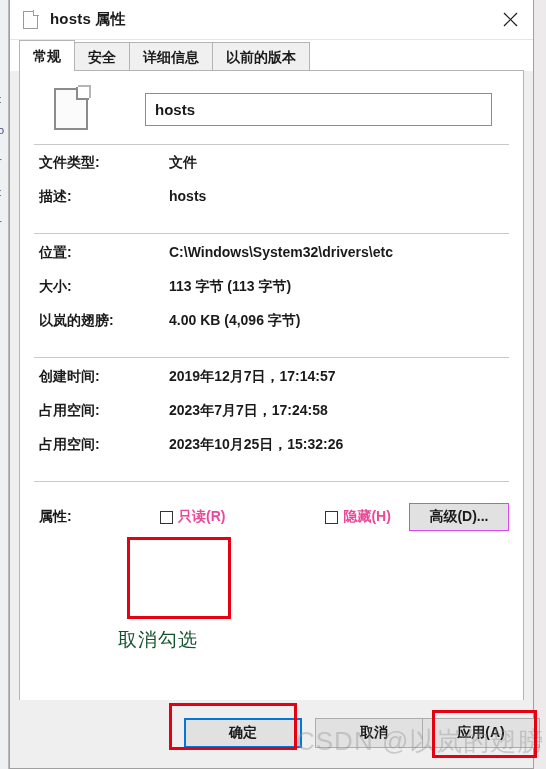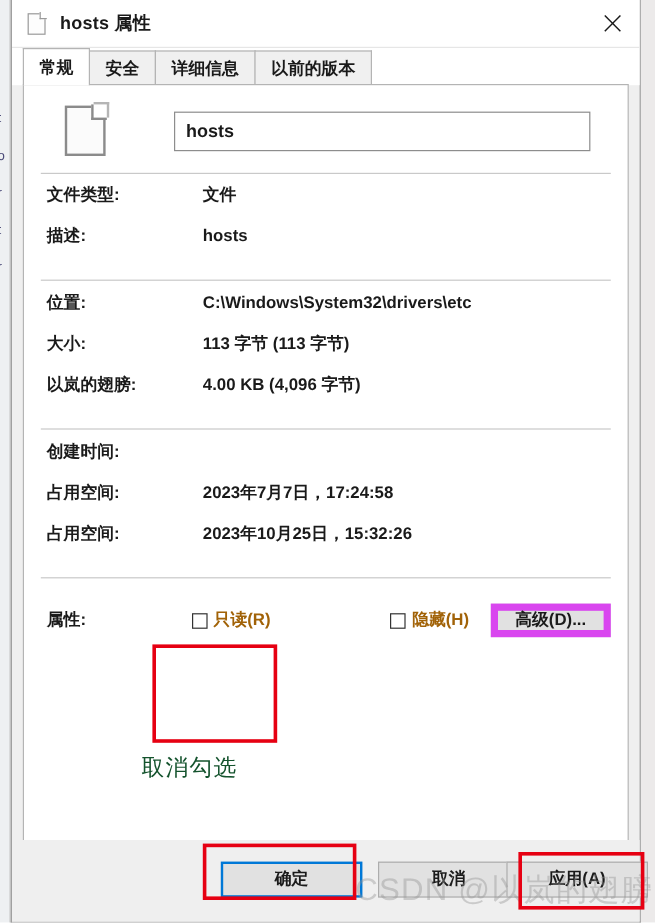--- a/index.html
+++ b/index.html
@@ -248,42 +248,42 @@
     flex: none;
     font-size: 14px;
     color: #1a1a1a;
     padding-left: 5px;
     box-sizing: border-box;
   }
   .cbx {
     display: flex;
     align-items: center;
     font-size: 14px;
-    color: #a16207;
+    color: #ec4899;
     cursor: default;
     white-space: nowrap;
     text-align: center;
   }
   .cbx .box {
     width: 13px;
     height: 13px;
     border: 1px solid #333333;
     background: #ffffff;
     margin-right: 5px;
     flex: none;
     box-sizing: border-box;
   }
   .cbx.readonly { margin-left: 0px; }
   .cbx.hidden-attr { margin-left: 82px; }
   .adv-btn {
     margin-left: auto;
     width: 108px;
     height: 28px;
     background: #e1e1e1;
-    border: 6px solid #d946ef;
+    border: 1px solid #d946ef;
     font-size: 14px;
     color: #1a1a1a;
     display: flex;
     align-items: center;
     justify-content: center;
     box-sizing: border-box;
     cursor: default;
   }
 
   
@@ -428,20 +428,21 @@
           <div class="lbl">以岚的翅膀:</div>
           <div class="val">4.00 KB (4,096 字节)</div>
         </div>
       </div>
 
       <div class="divider"></div>
 
       <div class="rows group-c">
         <div class="row">
           <div class="lbl">创建时间:</div>
+          <div class="val">2019年12月7日，17:14:57</div>
         </div>
         <div class="row">
           <div class="lbl">占用空间:</div>
           <div class="val">2023年7月7日，17:24:58</div>
         </div>
         <div class="row">
           <div class="lbl">占用空间:</div>
           <div class="val">2023年10月25日，15:32:26</div>
         </div>
       </div>

